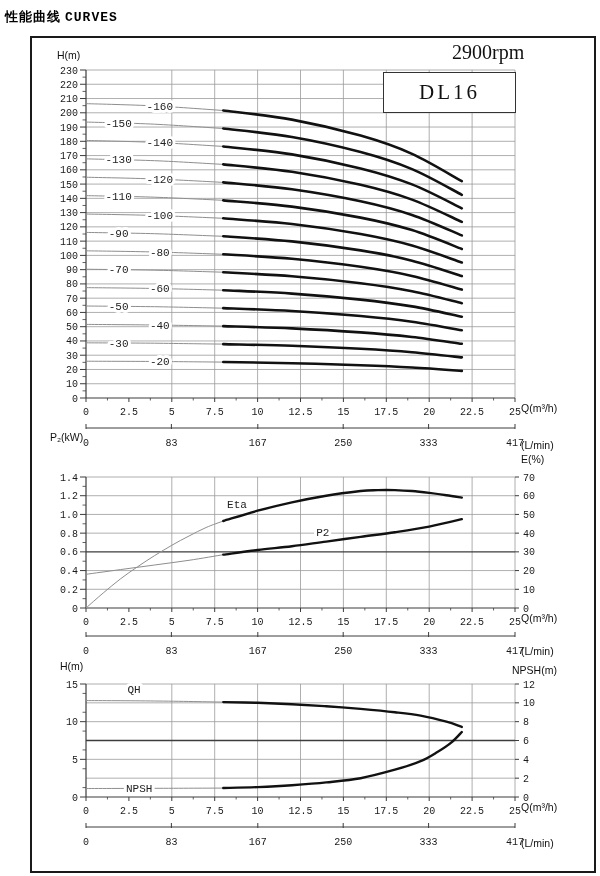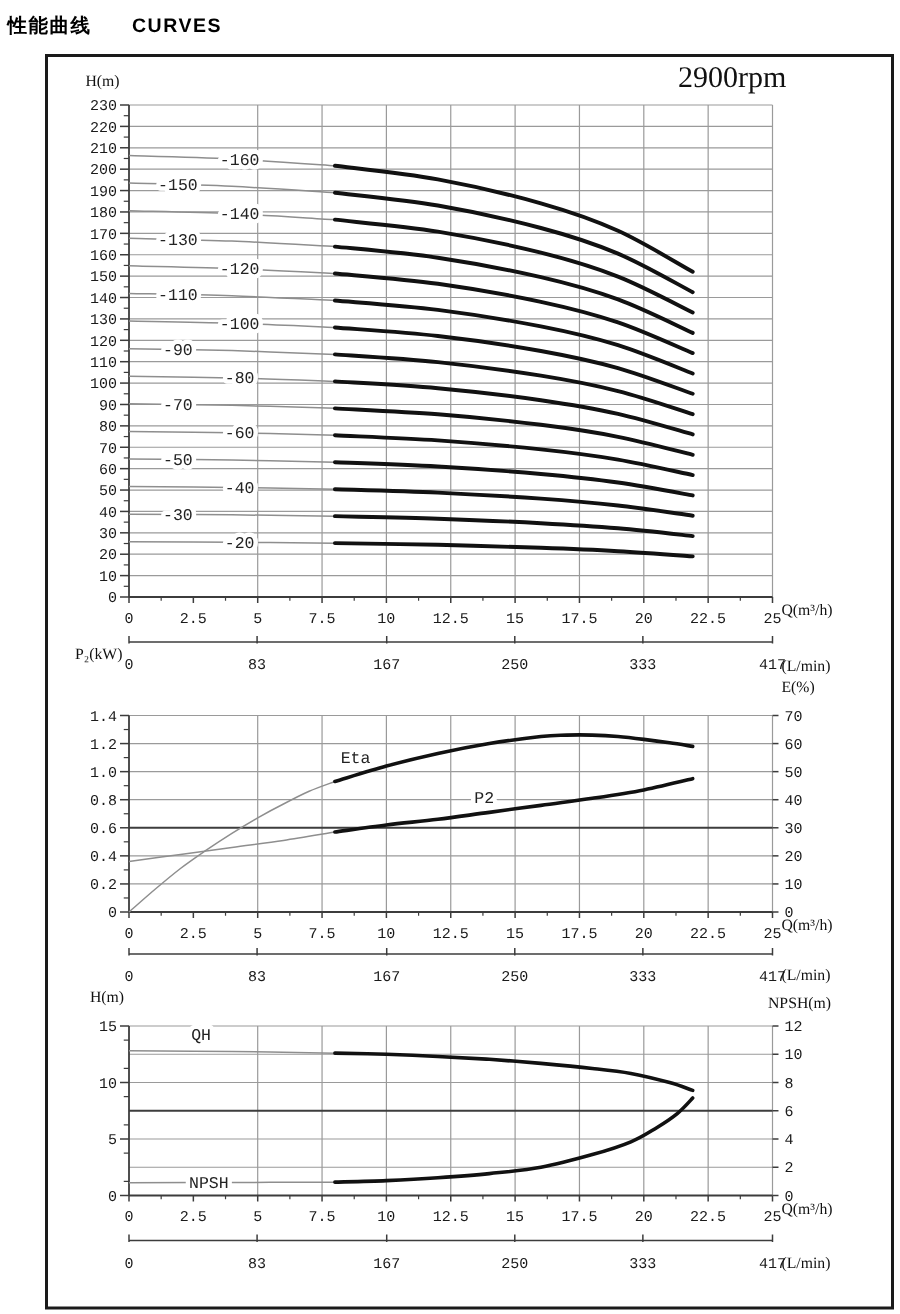--- a/index.html
+++ b/index.html
@@ -1,23 +1,23 @@
 <!DOCTYPE html>
 <html><head>
 <meta charset="utf-8">
 <style>
   html,body{margin:0;padding:0;background:#fff;}
   #page{position:relative;width:600px;height:876px;background:#fff;overflow:hidden;
         font-family:"Liberation Sans",sans-serif;}
   #doc-title{position:absolute;left:5px;top:8px;font-size:13px;font-weight:bold;color:#000;
              font-family:"DejaVu Sans","Liberation Serif",sans-serif;letter-spacing:1px;}
-  #doc-title .en{font-family:Liberation Sans, sans-serif;margin-left:27px;}
+  #doc-title .en{font-family:Liberation Mono, monospace;margin-left:4px;}
   #frame{position:absolute;left:30px;top:36px;width:562px;height:833px;border:2px solid #1a1a1a;}
   svg{position:absolute;left:0;top:0;}
-  .axt{position:absolute;font-family:Liberation Serif, serif;
+  .axt{position:absolute;font-family:Liberation Sans, sans-serif;
        font-size:10.5px;color:#111;white-space:nowrap;}
   #rpm{position:absolute;left:452px;top:41px;font-family:"Liberation Serif",serif;
        font-size:16px;color:#111;}
   #model-box{position:absolute;left:383px;top:72px;width:131px;height:39px;background:#fff;
              border:1px solid #333;display:flex;align-items:center;justify-content:center;
              font-family:"Liberation Serif",serif;font-size:21px;letter-spacing:3px;color:#111;}
   .tick{font-family:"Liberation Mono","DejaVu Sans Mono",monospace;font-size:10px;fill:#1a1a1a;}
   .clabel{font-family:"Liberation Mono","DejaVu Sans Mono",monospace;font-size:11px;fill:#222;
           paint-order:stroke;stroke:#ffffff;stroke-width:6px;stroke-linejoin:round;}
 </style>
@@ -482,20 +482,23 @@
         </g>
         <g>
           <path d="M86,788.525C97.4,788.5 131.8,788.4 154.6,788.3C177.5,788.3 211.8,788.1 223.3,788.1" fill="none" stroke="#8e8e8e" stroke-width="1"></path>
           <path d="M223.28,788.0541666666667C229.0,787.9 246.2,787.6 257.6,787.1C269.0,786.6 280.5,786.0 291.9,785.2C303.4,784.4 314.8,783.6 326.2,782.4C337.7,781.2 349.1,780.3 360.6,778.2C372.0,776.0 384.9,772.5 394.9,769.7C404.9,766.9 413.5,764.2 420.6,761.2C427.8,758.2 432.6,754.9 437.8,751.8C442.9,748.7 447.5,745.7 451.5,742.4C455.5,739.1 460.1,733.8 461.8,732.0" fill="none" stroke="#111" stroke-width="2.4" stroke-linecap="round"></path>
           <text x="139.196" y="791.8790416666667" text-anchor="middle" class="clabel">NPSH</text>
         </g>
       </g>
     </svg>
 
   <div id="rpm" class="axt" style="font-family:'Liberation Serif',serif;font-size:20px;">2900rpm</div>
+  <div id="model-box">
+    <span>DL16</span>
+  </div>
 
   <div class="axt" style="left:57px;top:49px;">H(m)</div>
   <div class="axt" style="left:521px;top:402px;">Q(m³/h)</div>
   <div class="axt" style="left:521px;top:439px;">(L/min)</div>
 
   <div class="axt" style="left:50px;top:431px;">P₂(kW)</div>
   <div class="axt" style="left:521px;top:453px;">E(%)</div>
   <div class="axt" style="left:521px;top:612px;">Q(m³/h)</div>
   <div class="axt" style="left:521px;top:645px;">(L/min)</div>
 

